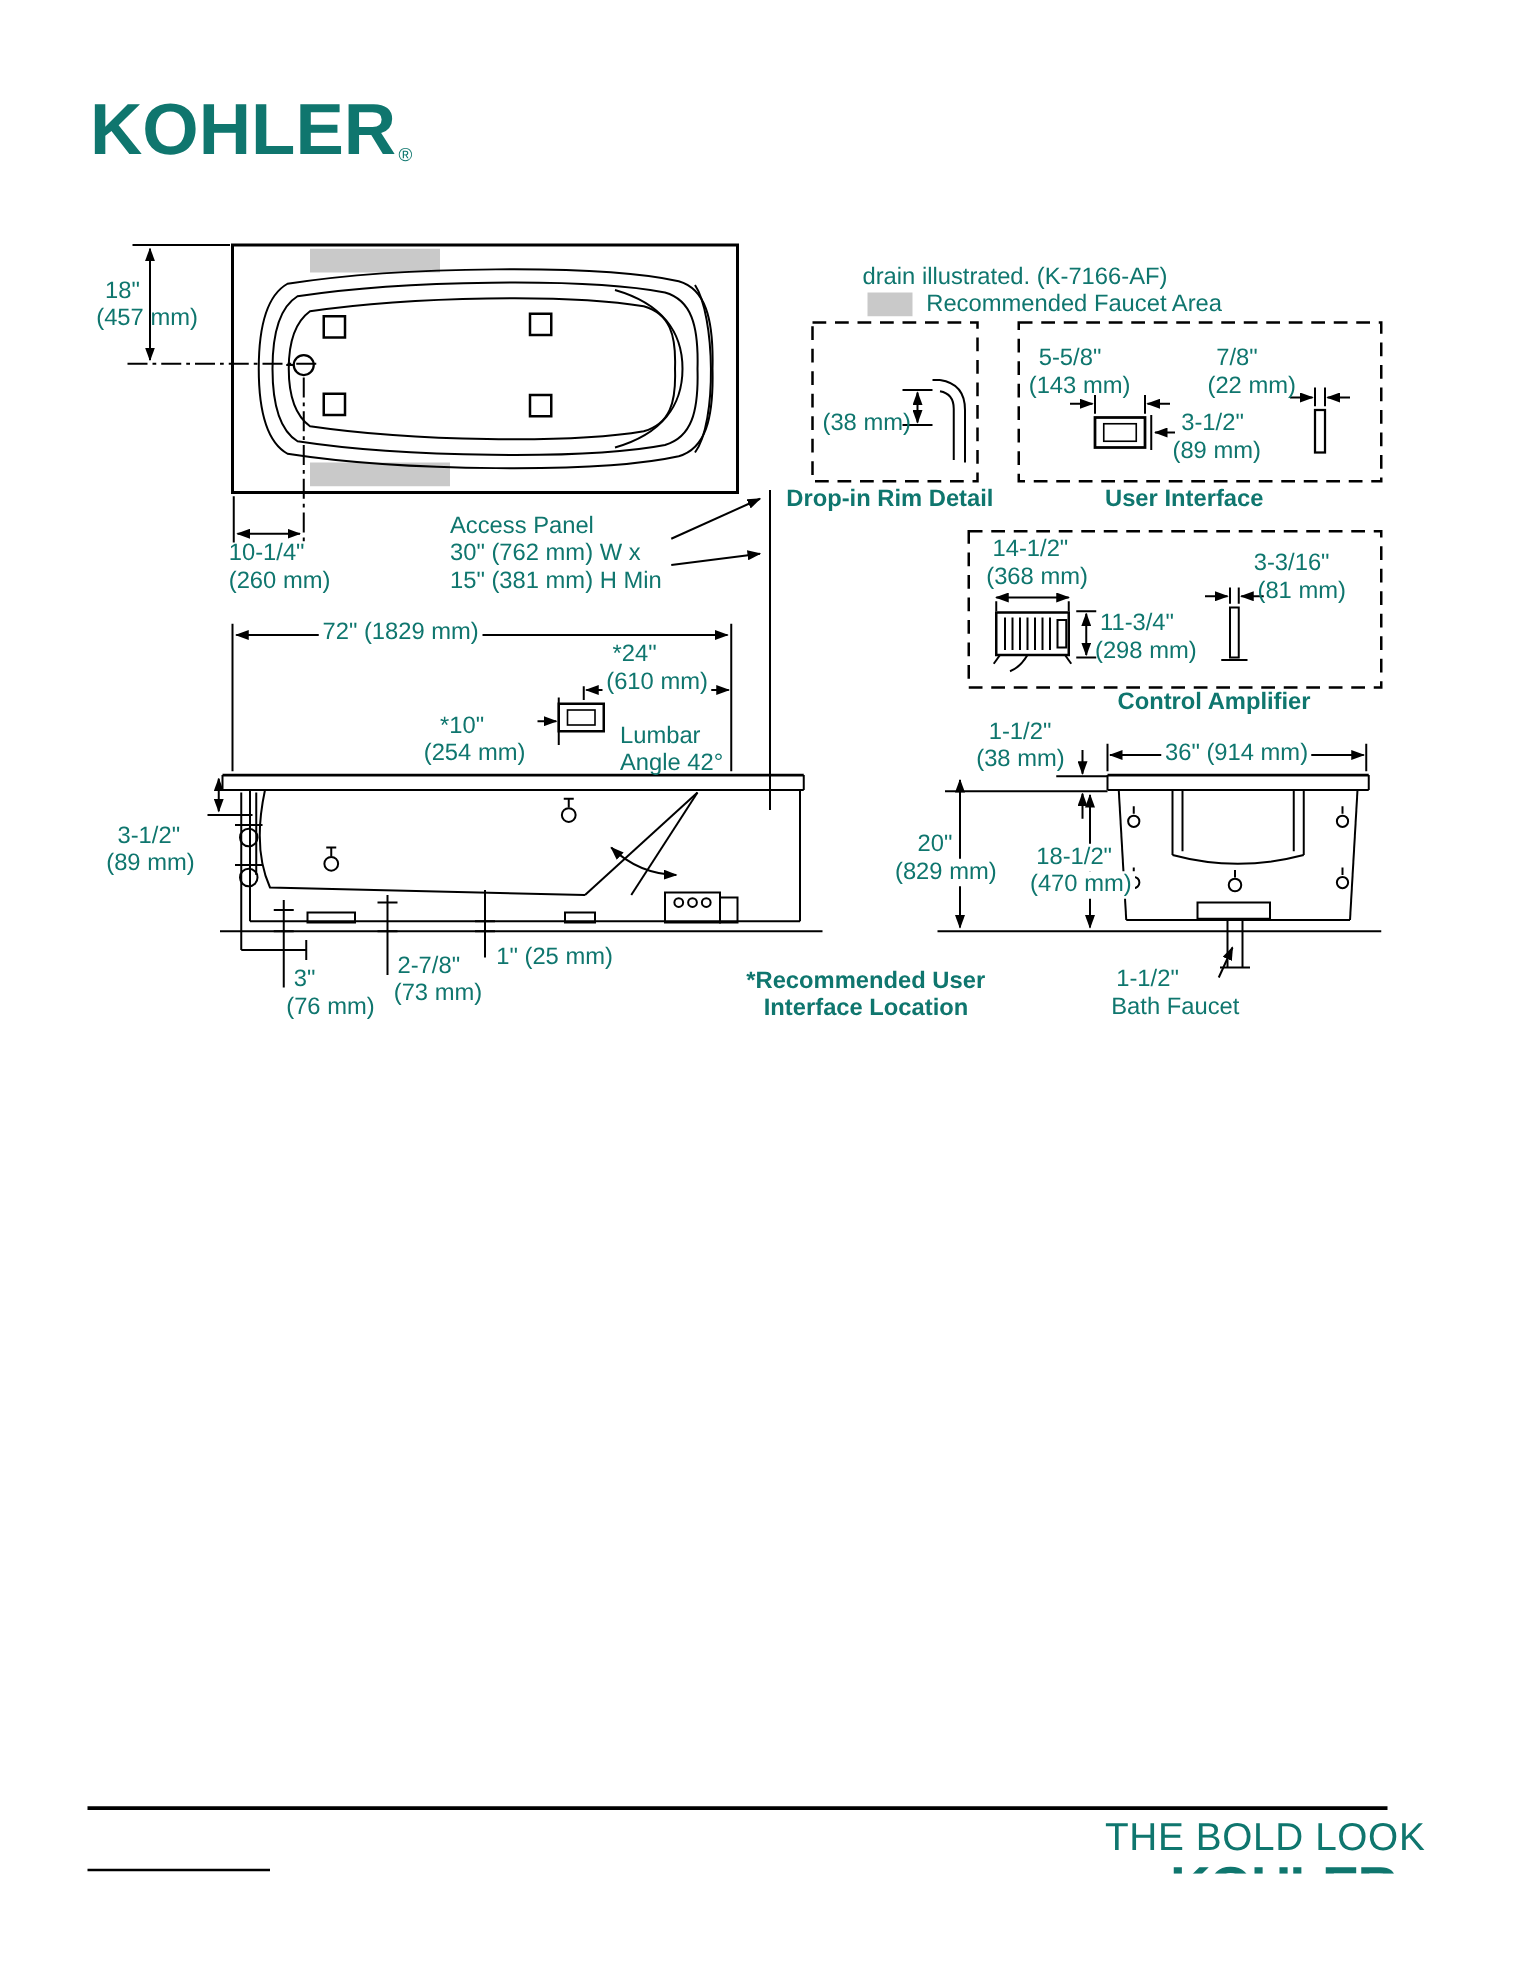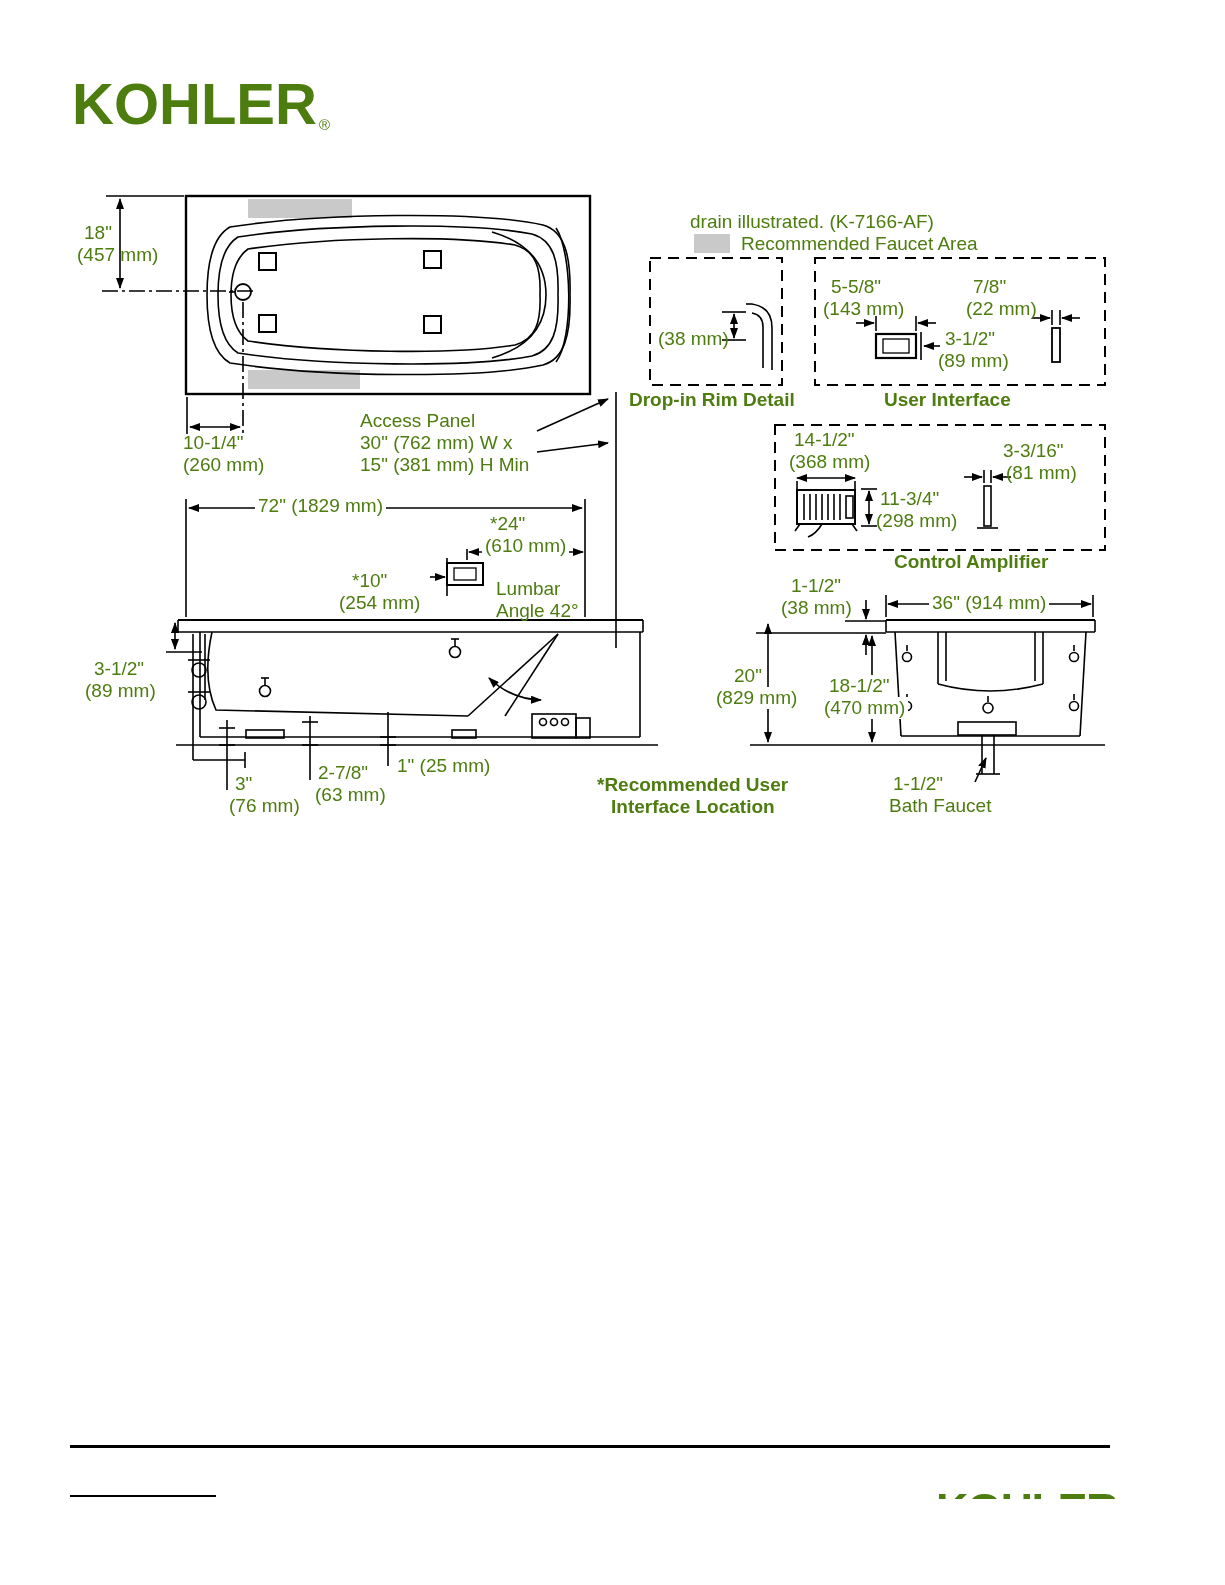--- a/index.html
+++ b/index.html
@@ -1,18 +1,18 @@
 <!DOCTYPE html>
 <html><head>
 <meta charset="utf-8">
 <style>
   * { margin:0; padding:0; box-sizing:border-box; }
   html,body { background:#fff; }
   .page { position:relative; width:1225px; height:1499px; background:#fff;
-          font-family:"Liberation Sans", sans-serif; color:#4d7c0f; overflow:hidden; }
+          font-family:"Liberation Sans", sans-serif; color:#0f766e; overflow:hidden; }
   svg.linework { position:absolute; left:0; top:0; }
   .t { position:absolute; font-size:19px; line-height:1.16; white-space:pre; }
   .b { font-weight:bold; }
   .masked { background:#fff; padding:0 3px; }
   .logo { position:absolute; left:72px; top:70px; font-weight:bold; font-size:58px;
           letter-spacing:0; display:flex; align-items:flex-end; }
   .logo .reg { font-size:15px; margin-left:2px; line-height:1; padding-bottom:5px; font-weight:normal; }
   .swatch { position:absolute; left:694px; top:234px; width:36px; height:19px; background:#c9c9c9; }
   .rule { position:absolute; background:#000; }
   .footer-tagline { position:absolute; left:884px; top:1452px; font-size:31px; letter-spacing:0.5px; }
@@ -279,38 +279,39 @@
   <div class="t masked" style="left:487px; top:513px;">*24"</div>
   <div class="t masked" style="left:482px; top:535px;">(610 mm)</div>
   <div class="t" style="left:352px; top:570px;">*10"</div>
   <div class="t" style="left:339px; top:592px;">(254 mm)</div>
   <div class="t" style="left:496px; top:578px;">Lumbar</div>
   <div class="t" style="left:496px; top:600px;">Angle 42°</div>
   <div class="t" style="left:94px; top:658px;">3-1/2"</div>
   <div class="t" style="left:85px; top:680px;">(89 mm)</div>
   <div class="t masked" style="left:394px; top:755px;">1" (25 mm)</div>
   <div class="t masked" style="left:315px; top:762px;">2-7/8"</div>
-  <div class="t masked" style="left:312px; top:784px;">(63 mm)</div>
+  <div class="t masked" style="left:312px; top:784px;">(73 mm)</div>
   <div class="t masked" style="left:232px; top:773px;">3"</div>
   <div class="t masked" style="left:226px; top:795px;">(76 mm)</div>
 
   <div class="t b" style="left:597px; top:774px;">*Recommended User</div>
   <div class="t b" style="left:611px; top:796px;">Interface Location</div>
 
   <div class="t" style="left:791px; top:575px;">1-1/2"</div>
   <div class="t" style="left:781px; top:597px;">(38 mm)</div>
   <div class="t masked" style="left:929px; top:592px;">36" (914 mm)</div>
   <div class="t masked" style="left:731px; top:665px;">20"</div>
   <div class="t masked" style="left:713px; top:687px;">(829 mm)</div>
   <div class="t masked" style="left:826px; top:675px;">18-1/2"</div>
   <div class="t masked" style="left:821px; top:697px;">(470 mm)</div>
   <div class="t" style="left:893px; top:773px;">1-1/2"</div>
   <div class="t" style="left:889px; top:795px;">Bath Faucet</div>
 
   <div class="rule" style="left:70px; top:1445px; width:1040px; height:3px;"></div>
   <div class="rule" style="left:70px; top:1495px; width:146px; height:2px;"></div>
+  <div class="footer-tagline">THE BOLD LOOK</div>
   <div class="footer-brandrow">
     <span class="footer-of">OF</span>
     <span class="footer-kohler">KOHLER</span>
     <span class="footer-reg">®</span>
   </div>
 
 </div>
 
 </body></html>

